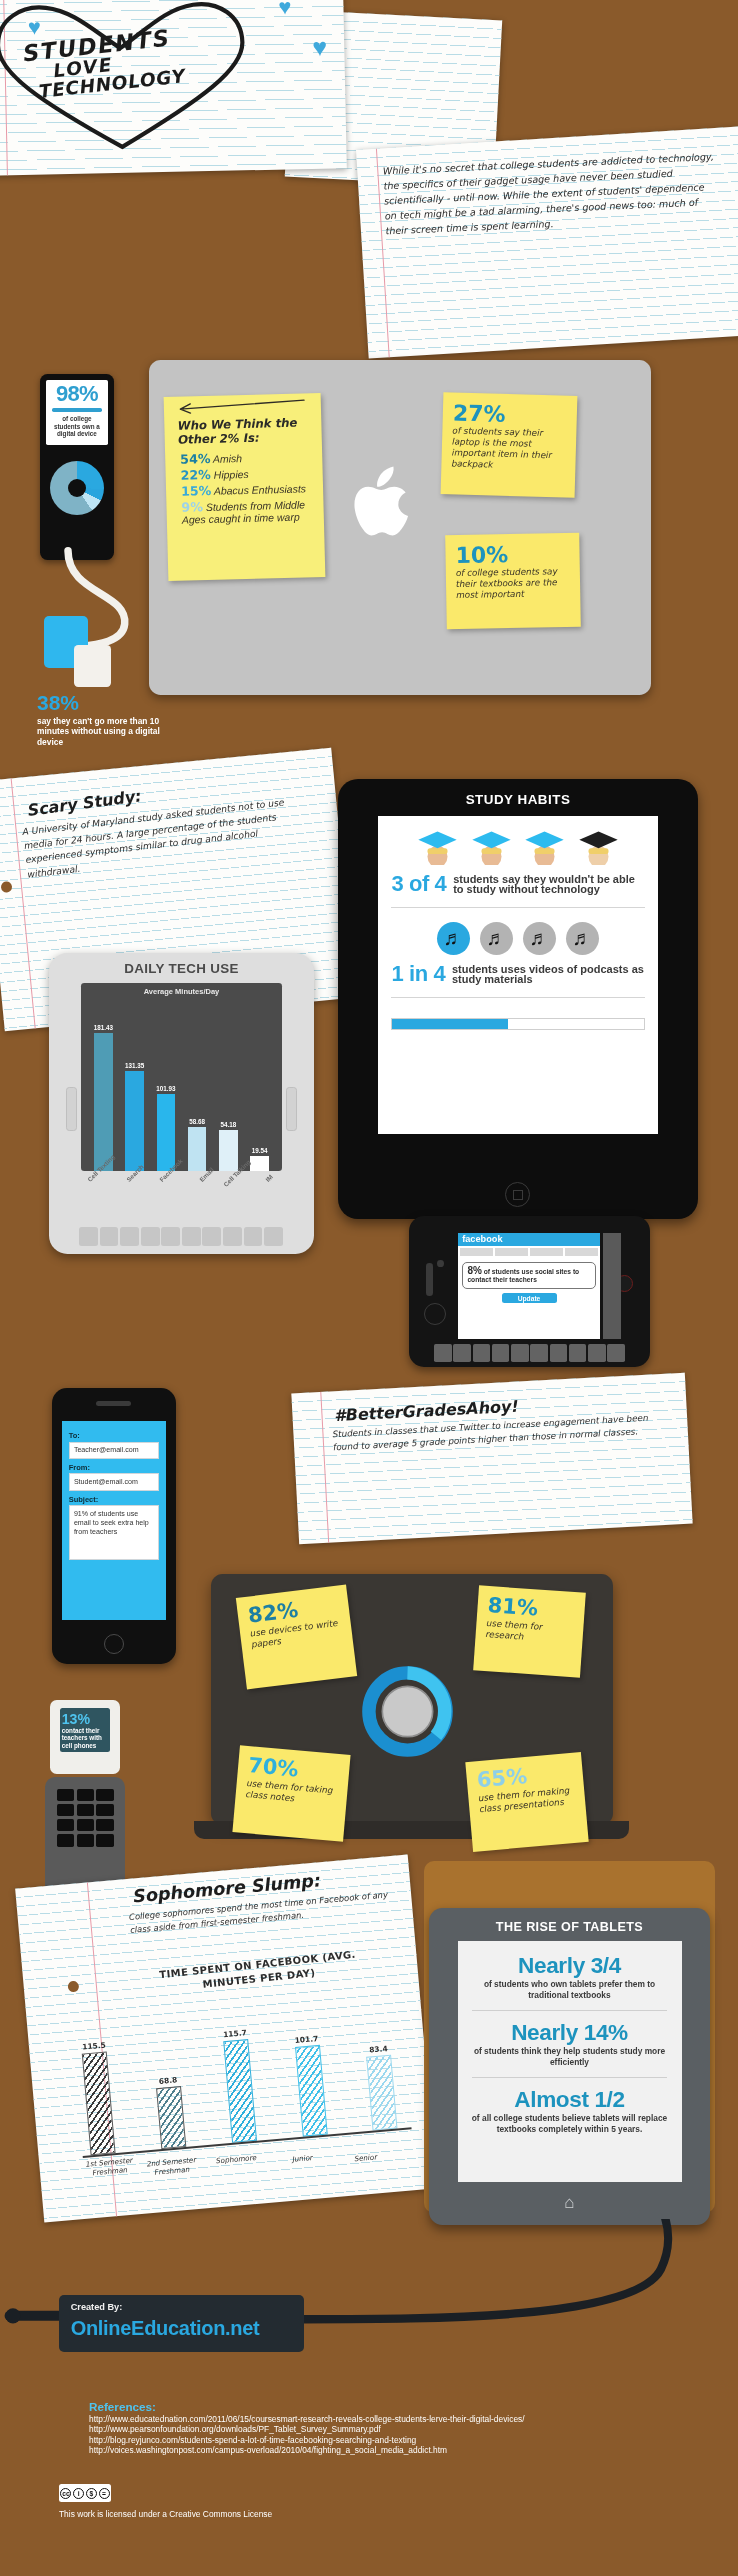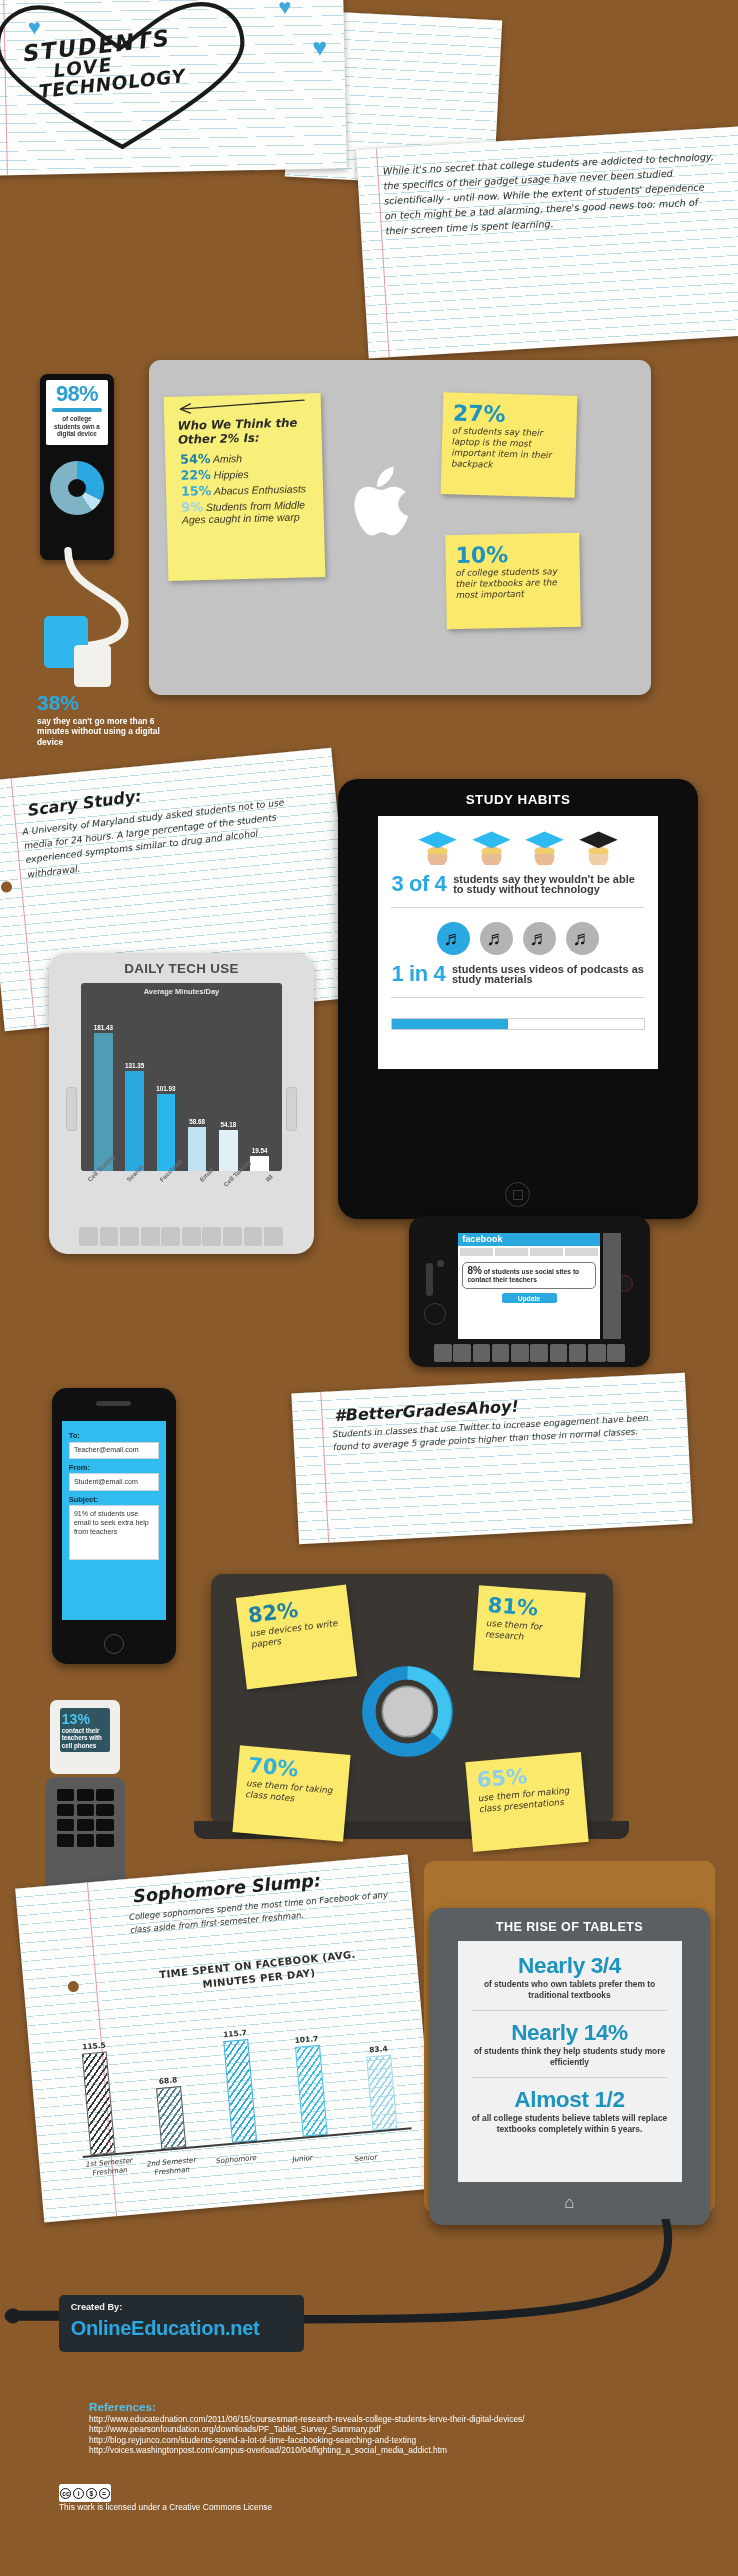--- a/index.html
+++ b/index.html
@@ -109,21 +109,21 @@
       transform:rotate(-45deg); transform-origin:left top; white-space:nowrap; }
   .keyboard { position:absolute; left:30px; bottom:8.4px; width:204px; height:18.4px; display:flex; gap:1.7px; }
   .keyboard i { flex:1; background:#c6c6c6; border-radius:2.5px; }
   .side-btn { position:absolute; width:11px; height:44px; background:#d2d2d2; border:0.8px solid #bfbfbf; border-radius:3.3px; }
 
   
   #tablet { position:absolute; left:338px; top:779px; width:360px; height:440px;
       background:#0d0d0d; border-radius:20px; box-shadow:0 4.2px 11.7px rgba(0,0,0,.45); }
   .sh-title { position:absolute; top:13.4px; left:0; right:0; text-align:center; color:#fff;
       font-size:13.4px; font-weight:700; letter-spacing:0.5px; }
-  .sh-screen { position:absolute; left:40px; top:37px; width:280px; height:253px; background:#fff; }
+  .sh-screen { position:absolute; left:40px; top:37px; width:280px; height:318px; background:#fff; }
   .sh-block { padding:11.7px 13.4px 8.4px; }
   .caps { display:flex; gap:8.4px; justify-content:center; margin-bottom:6.7px; }
   .cap-ic { width:45px; height:37px; position:relative; }
   .row-fact { display:flex; align-items:center; gap:6.7px; }
   .row-fact .k { font-size:22px; font-weight:700; color:#2aa8e0; white-space:nowrap; letter-spacing:-0.4px; }
   .row-fact .d { font-size:11px; line-height:10.5px; color:#3a3a3a; font-weight:600; }
   .sh-div { height:0.8px; background:#d5d5d5; margin:1.7px 13.4px; }
   .notes { display:flex; gap:10px; justify-content:center; margin-bottom:6.7px; }
   .note-ic { width:33px; height:33px; border-radius:50%; background:#b3b3b3; color:#111;
       font-size:20px; display:flex; align-items:center; justify-content:center; }
@@ -239,21 +239,21 @@
   .plate-big { position:absolute; left:11.7px; top:22px; font-size:20px; font-weight:700; color:#2aa8e0; letter-spacing:-0.3px; }
 
   #refs { position:absolute; left:59px; top:2400px; width:603px;margin-left:30px; }
   .refs-h { font-size:11.7px; font-weight:700; color:#4fc3ee; margin-bottom:0.8px; }
   .refs-l { font-size:8.4px; line-height:10.5px; color:#fff; word-break:break-all; }
   #cc { position:absolute; left:59px; top:2484px; }
   .cc-badge { width:52px; height:18.4px; background:#fff; border-radius:2.5px; display:flex;
       align-items:center; justify-content:center; gap:1.7px; }
   .cc-badge span { width:11px; height:11px; border:1px solid #111; border-radius:50%;
       font-size:6.7px; line-height:9.2px; text-align:center; color:#111; font-weight:700; }
-  .cc-txt { font-size:8.4px; color:#fff; margin-top:0; }
+  .cc-txt { font-size:8.4px; color:#fff; margin-top:7px; }
 </style>
 </head>
 <body>
 
 <div class="page">
 
   <div class="paper" id="header-paper2"></div>
   <div class="paper" id="header-paper">
     <div class="redline" style="left:20px;"></div>
     <div class="doodle-heart" style="left:44px;top:20px;">♥</div>
@@ -290,21 +290,21 @@
     <div class="ipod-wheel"></div>
   </div>
 
   <svg id="dev-cable" viewBox="0 0 120 140">
     <path d="M36 8 C 36 60 108 58 104 96 C 101 126 42 120 20 128" fill="none" stroke="#f3f1ec" stroke-width="9" stroke-linecap="round"></path>
   </svg>
   <div id="blue-dev"></div>
   <div id="white-dev"></div>
   <div class="cap38">
     <div class="big">38%</div>
-    <div class="sm">say they can't go more than 6 minutes without using a digital device</div>
+    <div class="sm">say they can't go more than 10 minutes without using a digital device</div>
   </div>
 
   <div class="sticky" id="sticky-who">
     <svg class="arrow-line" viewBox="0 0 160 16">
       <path d="M158 2 L10 9 M10 9 L22 3 M10 9 L22 14" fill="none" stroke="#2f2c26" stroke-width="1.6" stroke-linecap="round"></path>
     </svg>
     <div class="who-h">Who We Think the Other 2% Is:</div>
     <div class="who-row c1">
       <b>54%</b>
       <span>Amish</span>

